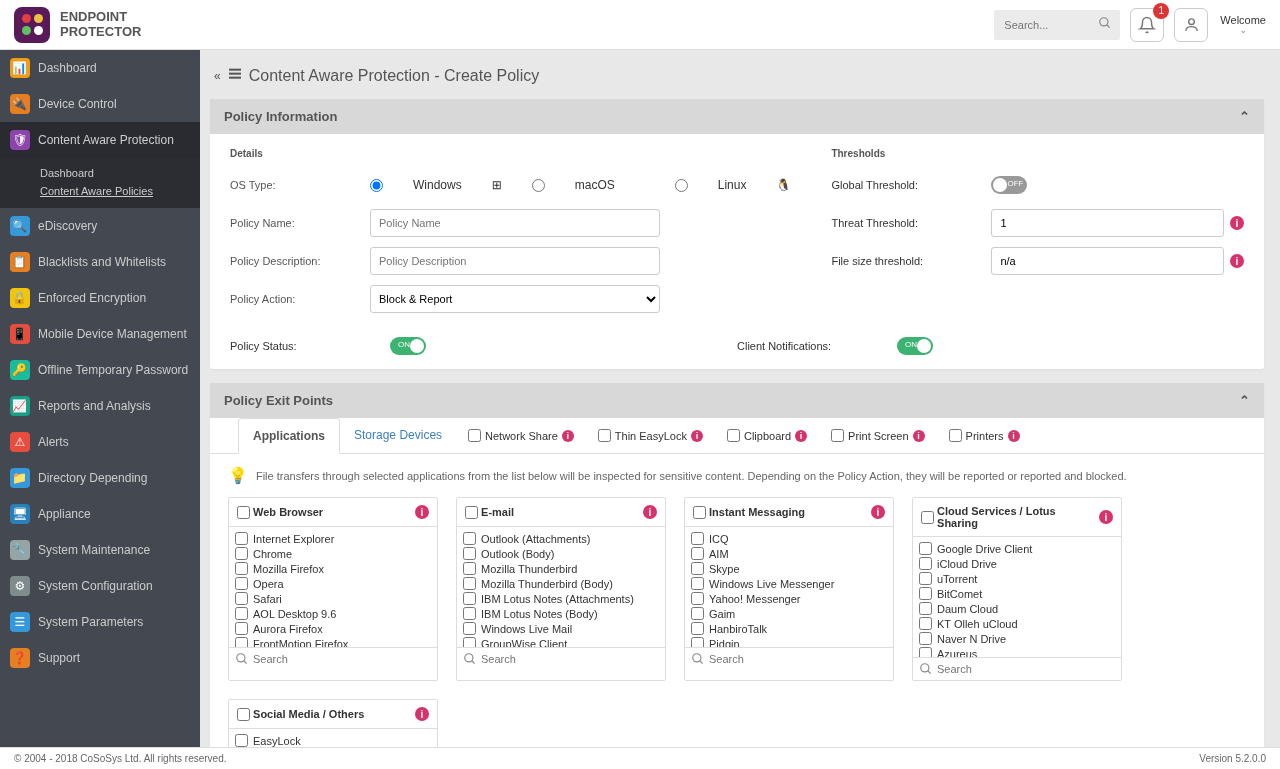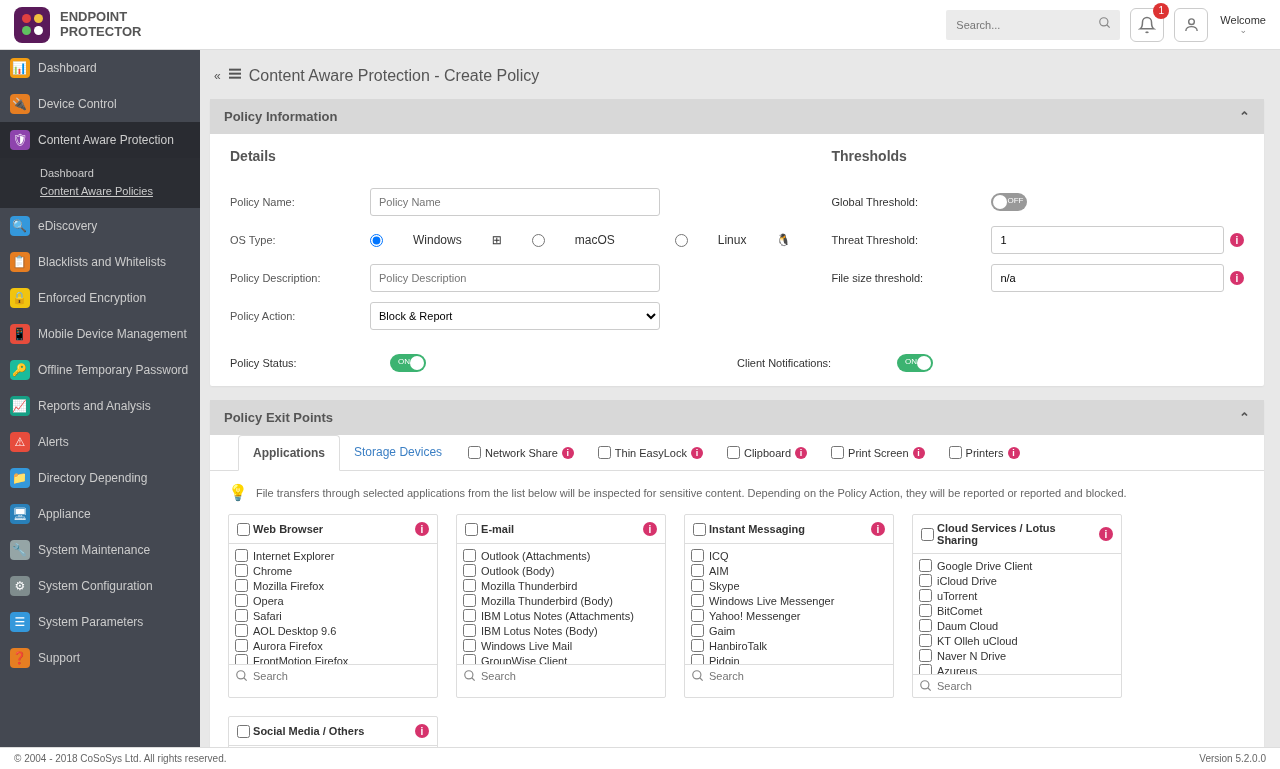--- a/index.html
+++ b/index.html
@@ -8,21 +8,21 @@
 .logo { width:36px; height:36px; border-radius:8px; background:#5a1a5a; display:flex; flex-wrap:wrap; padding:6px; margin-right:10px;}
 .logo span { width:50%; height:50%; display:flex; align-items:center; justify-content:center;}
 .logo span::before{content:''; width:9px; height:9px; border-radius:50%;}
 .logo span:nth-child(1)::before{background:#e04040;}
 .logo span:nth-child(2)::before{background:#f0c040;}
 .logo span:nth-child(3)::before{background:#60c060;}
 .logo span:nth-child(4)::before{background:#fff;}
 .brand { line-height:1.1; font-weight:bold; color:#555; font-size:13px;}
 .topbar .spacer{flex:1;}
 .search{position:relative;}
-.search input{width:174px; height:30px; padding:0 28px 0 10px; border:none; background:#ebebeb; border-radius:2px; font-size:11px;}
+.search input{width:126px; height:30px; padding:0 28px 0 10px; border:none; background:#ebebeb; border-radius:2px; font-size:11px;}
 .search .sicon{position:absolute; right:8px; top:6px; color:#888;}
 .topicon{width:34px; height:34px; border:1px solid #ccc; border-radius:6px; margin-left:10px; display:flex; align-items:center; justify-content:center; position:relative; color:#777;}
 .badge{position:absolute; top:-6px; right:-6px; background:#d33; color:#fff; border-radius:50%; width:16px; height:16px; font-size:10px; display:flex; align-items:center; justify-content:center;}
 .welcome{margin-left:12px; font-size:11px; text-align:center; line-height:1.1;}
 .welcome .chev{font-size:9px; color:#888;}
 .layout{display:flex; height:calc(100% - 50px - 22px);}
 .sidebar{width:200px; background:#444851; color:#ccc; overflow:auto;}
 .navitem{display:flex; align-items:center; padding:8px 10px; gap:8px; cursor:pointer; font-size:12px;}
 .navitem.active{background:#292b31;}
 .navicon{width:20px; height:20px; border-radius:4px; display:flex; align-items:center; justify-content:center; font-size:12px; color:#fff;}
@@ -30,21 +30,21 @@
 .subnav div{padding:3px 0; color:#ccc; cursor:pointer;}
 .subnav .current{text-decoration:underline;}
 .main{flex:1; background:#e8e8e8; padding:8px 16px 8px 10px; overflow:auto;}
 .titlebar{display:flex; align-items:center; gap:6px; padding:8px 4px 14px; color:#555;}
 .titlebar h1{font-size:16px; font-weight:normal; color:#555;}
 .panel{background:#fff; border-radius:2px; margin-bottom:14px; box-shadow:0 1px 2px rgba(0,0,0,0.05);}
 .panel-hd{background:#d8d8d8; padding:10px 14px; font-weight:bold; font-size:13px; color:#555; display:flex; justify-content:space-between; align-items:center;}
 .panel-bd{padding:14px 20px;}
 .cols{display:flex; gap:40px;}
 .col{flex:1;}
-.col h3{font-size:14px; font-weight:bold; margin-bottom:24px; color:#555;}
+.col h3{font-size:10px; font-weight:bold; margin-bottom:12px; color:#555;}
 .row{display:flex; align-items:center; margin-bottom:10px; min-height:28px;}
 .row label{width:140px; font-size:11px; color:#555;}
 .row .field{flex:1;}
 .row input[type=text]{width:290px; height:28px; padding:0 8px; border:1px solid #ccc; border-radius:3px; font-size:11px;}
 .row select{width:290px; height:28px; padding:0 4px; border:1px solid #ccc; border-radius:3px; font-size:11px; background:#fff;}
 .radio-opts{display:flex; gap:30px; align-items:center;}
 .toggle{display:inline-block; width:36px; height:18px; border-radius:10px; position:relative;}
 .toggle::after{content:''; position:absolute; top:2px; width:14px; height:14px; background:#fff; border-radius:50%;}
 .toggle.on{background:#3cb371;}
 .toggle.on::after{right:2px;}
@@ -212,38 +212,38 @@
     <div class="panel">
       <div class="panel-hd">
         <span>Policy Information</span>
         <span>⌃</span>
       </div>
       <div class="panel-bd">
         <div class="cols">
           <div class="col">
             <h3>Details</h3>
             <div class="row">
-              <label>Policy Name:</label>
-              <div class="field"><input type="text" placeholder="Policy Name" style=""></div>
-            </div>
-            <div class="row">
               <label>OS Type:</label>
               <div class="field radio-opts">
                 <input type="radio" checked="" style="">
                   <span>Windows</span>
                   <span>⊞</span>
                 <input type="radio" style="">
                   <span>macOS</span>
                   <span></span>
                 <input type="radio" style="">
                   <span>Linux</span>
                   <span>🐧</span>
               </div>
             </div>
             <div class="row">
+              <label>Policy Name:</label>
+              <div class="field"><input type="text" placeholder="Policy Name" style=""></div>
+            </div>
+            <div class="row">
               <label>Policy Description:</label>
               <div class="field"><input type="text" placeholder="Policy Description" style=""></div>
             </div>
             <div class="row">
               <label>Policy Action:</label>
               <div class="field"><select><option>Block &amp; Report</option></select></div>
             </div>
           </div>
           <div class="col">
             <h3>Thresholds</h3>

